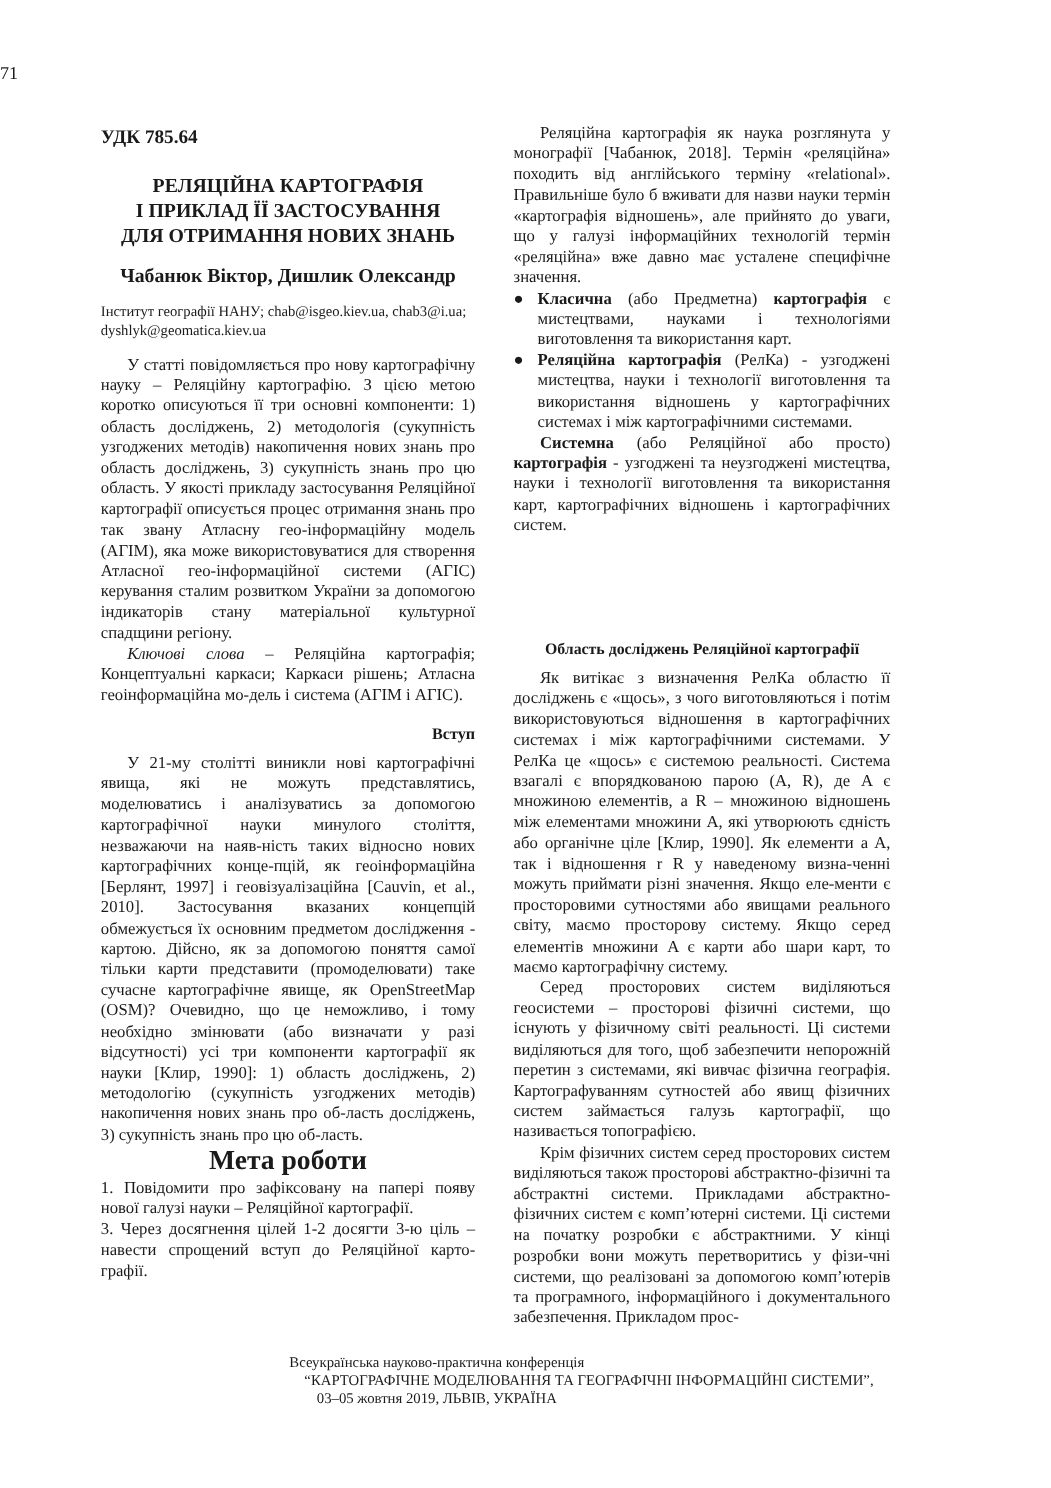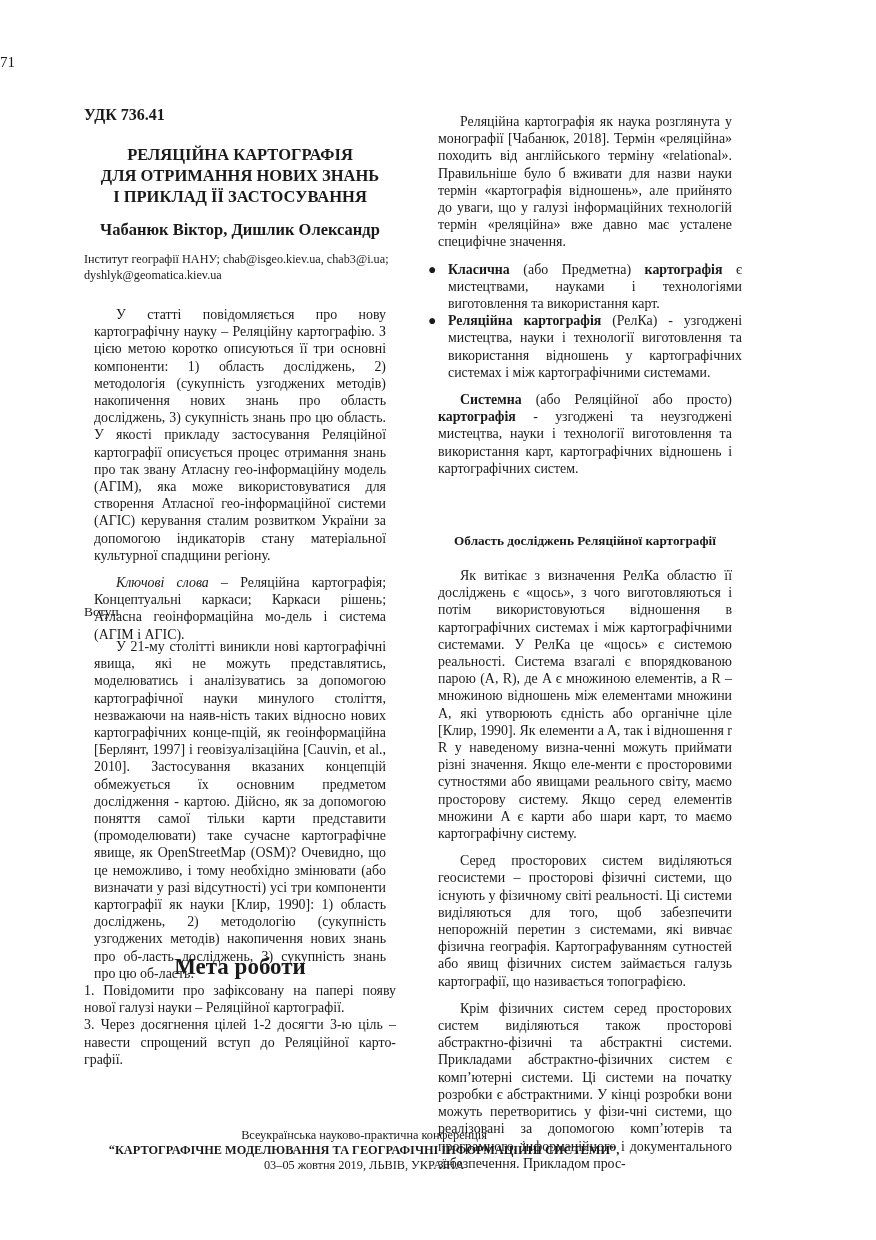--- a/index.html
+++ b/index.html
@@ -5,49 +5,49 @@
   html, body { margin: 0; padding: 0; background: #ffffff; }
   body {
     width: 876px; height: 1240px; position: relative; overflow: hidden;
     font-family: "Liberation Serif", serif; color: #1a1a1a;
   }
   .page-num { position: absolute; top: 54px; left: 0; width: 876px; text-align: left; font-size: 15px; }
   .udk { position: absolute; top: 106px; left: 84px; font-weight: bold; font-size: 16px; }
   .title { position: absolute; top: 144px; left: 84px; width: 312px; text-align: center; font-weight: bold; font-size: 16.5px; line-height: 21px; }
   .authors { position: absolute; top: 220px; left: 84px; width: 312px; text-align: center; font-weight: bold; font-size: 16.5px; }
   .affil { position: absolute; top: 251px; left: 84px; width: 315px; font-size: 12.2px; line-height: 16px; }
-  p.body { margin: 10px; font-size: 13.9px; line-height: 17.2px; text-align: justify; text-indent: 22px; }
+  p.body { margin: 0; font-size: 13.9px; line-height: 17.2px; text-align: justify; text-indent: 22px; }
   .abstract { position: absolute; top: 296px; left: 84px; width: 312px; }
   .kw em { font-style: italic; font-family: Liberation Serif, serif; }
-  .h-intro { position: absolute; top: 604px; left: 84px; width: 312px; text-align: left; font-weight: normal; font-size: 13.5px; }
+  .h-intro { position: absolute; top: 604px; left: 84px; width: 312px; text-align: right; font-weight: bold; font-size: 13.5px; }
   .intro { position: absolute; top: 628px; left: 84px; width: 312px; }
   .h-goal { position: absolute; top: 954px; left: 84px; width: 312px; text-align: center; font-weight: bold; font-size: 23px; }
   .goals { position: absolute; top: 982px; left: 84px; width: 312px; }
   .goals p { margin: 0; font-size: 13.9px; line-height: 17.2px; text-align: justify; }
   .right1 { position: absolute; top: 103px; left: 428px; width: 314px; }
   .bullets { margin: 0; padding: 0; list-style: none; }
   .bullets li { position: relative; padding-left: 20px; font-size: 13.9px; line-height: 17.2px; text-align: justify; }
   .bullets li .dot { position: absolute; left: 0; top: 0; }
   .h-area { position: absolute; top: 533px; left: 428px; width: 314px; text-align: center; font-weight: bold; font-size: 13.2px; }
   .right2 { position: absolute; top: 557px; left: 428px; width: 314px; }
   .footer { position: absolute; top: 1128px; left: 0; width: 728px; text-align: center; font-size: 12.3px; line-height: 15px; }
-  .footer .conf { font-weight: bold; }
+  .footer .conf { font-weight: normal; text-align: right; }
   b { font-weight: bold; }
 </style>
 </head>
 <body>
 
 <div class="page-num">71</div>
 
-<div class="udk">УДК 736.41</div>
+<div class="udk">УДК 785.64</div>
 
 <div class="title">
   <div>РЕЛЯЦІЙНА КАРТОГРАФІЯ</div>
+  <div>І ПРИКЛАД ЇЇ ЗАСТОСУВАННЯ</div>
   <div>ДЛЯ ОТРИМАННЯ НОВИХ ЗНАНЬ</div>
-  <div>І ПРИКЛАД ЇЇ ЗАСТОСУВАННЯ</div>
 </div>
 
 <div class="authors">Чабанюк Віктор, Дишлик Олександр</div>
 <div class="affil">Інститут географії НАНУ; chab@isgeo.kiev.ua, chab3@i.ua; dyshlyk@geomatica.kiev.ua</div>
 
 <div class="abstract">
   <p class="body">У статті повідомляється про нову картографічну науку – Реляційну картографію. З цією метою коротко описуються її три основні компоненти: 1) область досліджень, 2) методологія (сукупність узгоджених методів) накопичення нових знань про область досліджень, 3) сукупність знань про цю область. У якості прикладу застосування Реляційної картографії описується процес отримання знань про так звану Атласну гео-інформаційну модель (АГІМ), яка може використовуватися для створення Атласної гео-інформаційної системи (АГІС) керування сталим розвитком України за допомогою індикаторів стану матеріальної культурної спадщини регіону.</p>
   <p class="body kw"><em>Ключові слова</em><span> – Реляційна картографія; Концептуальні каркаси; Каркаси рішень; Атласна геоінформаційна мо-дель і система (АГІМ і АГІС).</span></p>
 </div>
 

